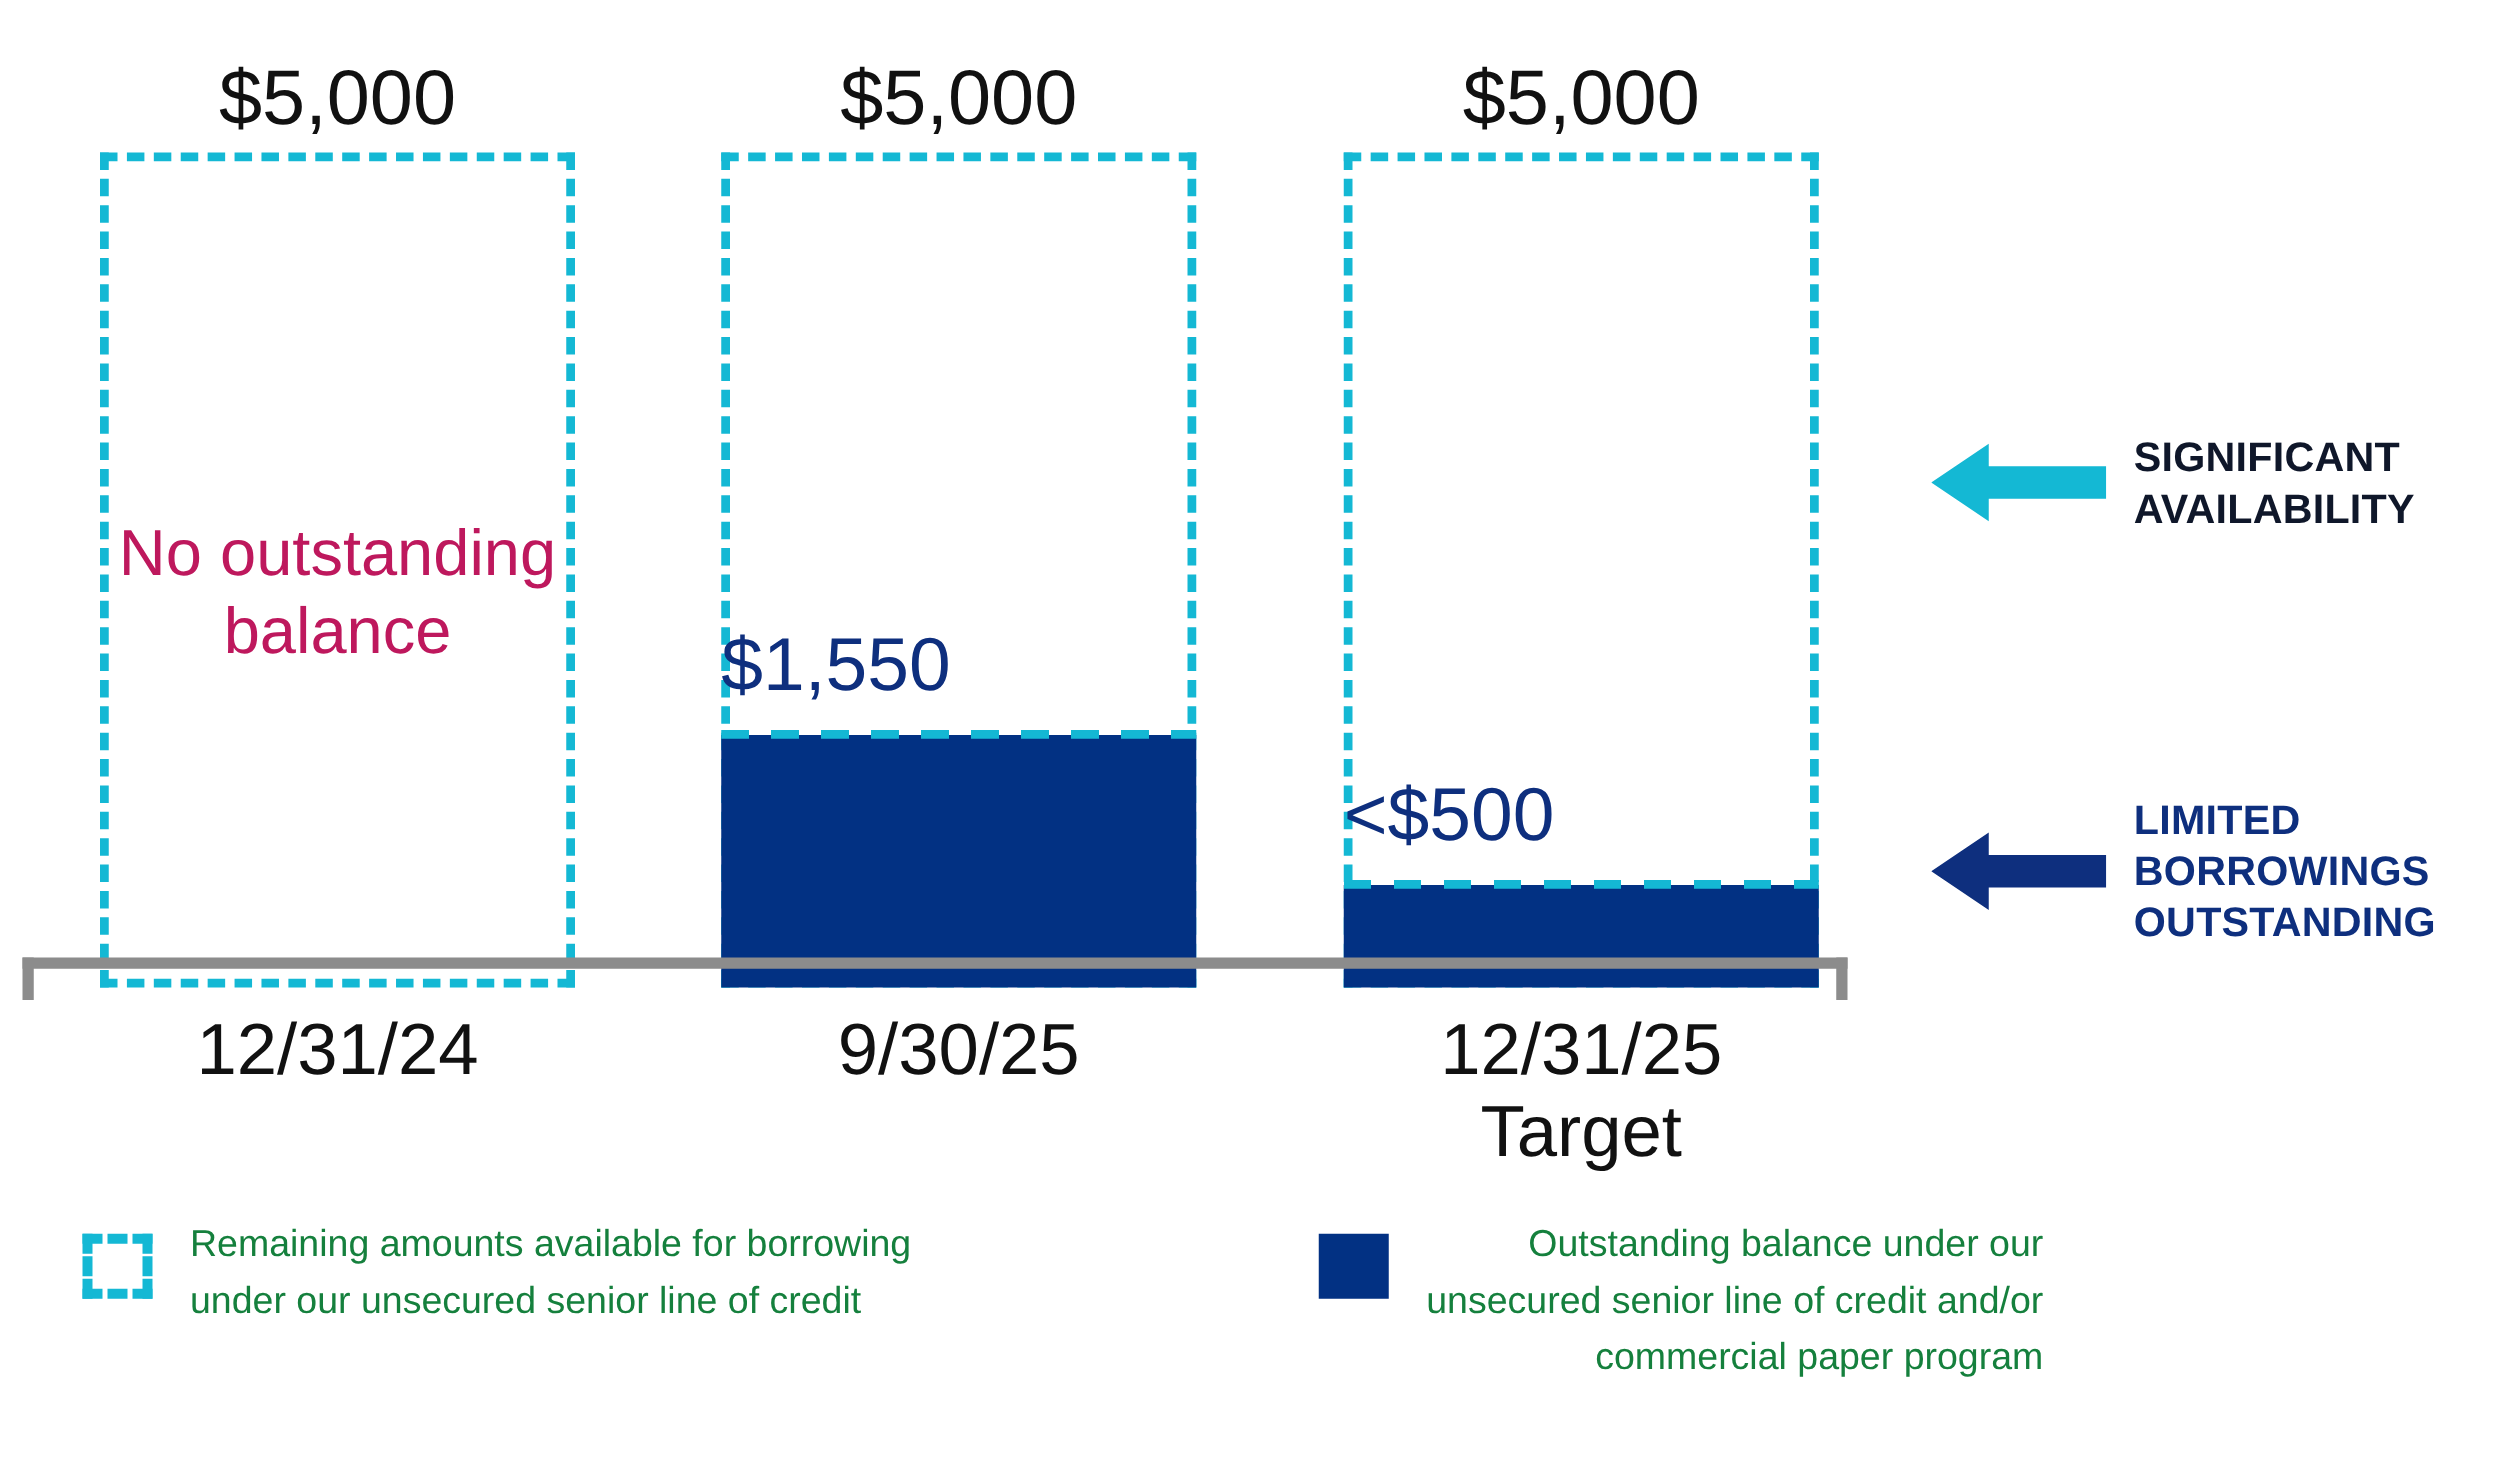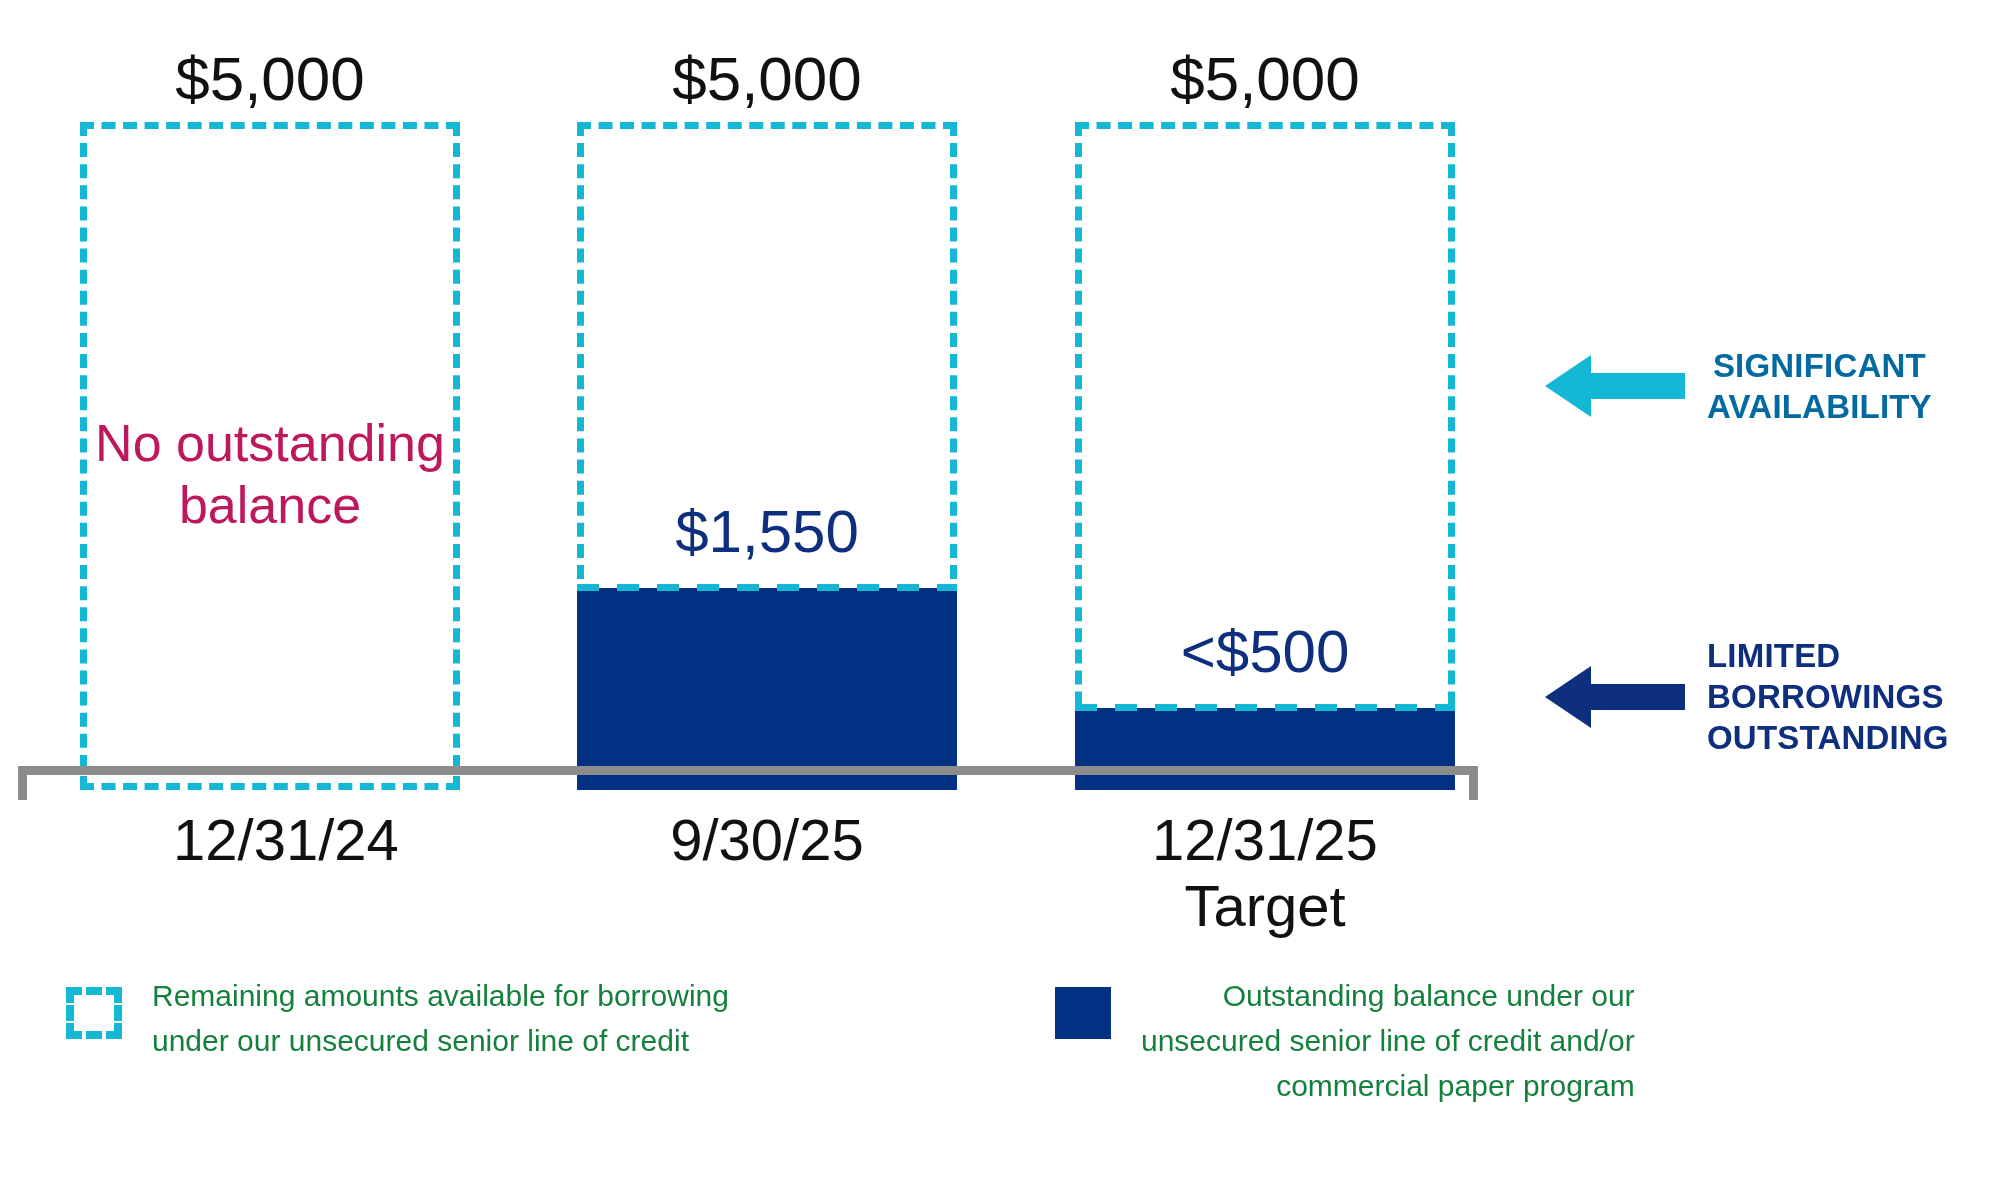--- a/index.html
+++ b/index.html
@@ -74,21 +74,21 @@
       to right,
       #14b8d4 0px, #14b8d4 22px,
       rgba(0,0,0,0) 22px, rgba(0,0,0,0) 40px);
   }
 
   
   .cap-inner {
     position: absolute;
     left: 0;
     width: 380px;
-    text-align: center;
+    text-align: left;
     font-size: 60px;
     line-height: 60px;
     color: #0e2f7e;
     white-space: nowrap;
   }
   .no-balance {
     position: absolute;
     left: 0;
     width: 380px;
     text-align: center;
@@ -221,35 +221,35 @@
 
       <div class="cap-inner" style="bottom:108px;">&lt;$500</div>
     </div>
 
   </div>
 
   <div id="axis-line"></div>
   <div class="axis-cap" id="axis-cap-left"></div>
   <div class="axis-cap" id="axis-cap-right"></div>
 
-  <div class="xlab" style="left:56px; top:806px;">12/31/24</div>
+  <div class="xlab" style="left:40px; top:806px;">12/31/24</div>
 
   <div class="xlab" style="left:537px; top:806px;">9/30/25</div>
 
   <div class="xlab" style="left:1035px; top:806px;">12/31/25</div>
 
   <div class="xlab" style="left:1035px; top:872px;">Target</div>
 
   <div class="callout" style="left:1545px; top:345px;">
     <span>
       <svg class="arrow-svg" width="140" height="66" viewBox="0 0 140 66" aria-hidden="true">
         <polygon points="0,33 46,2 46,20 140,20 140,46 46,46 46,64" fill="#14b8d4"></polygon>
       </svg>
     </span>
-    <span class="callout-text" style="color:#0369a1;text-align:center;">SIGNIFICANT
+    <span class="callout-text" style="color:#0f172a;">SIGNIFICANT
 AVAILABILITY</span>
   </div>
 
   <div class="callout" style="left:1545px; top:635px;">
     <span>
       <svg class="arrow-svg" width="140" height="66" viewBox="0 0 140 66" aria-hidden="true">
         <polygon points="0,33 46,2 46,20 140,20 140,46 46,46 46,64" fill="#0e2f7e"></polygon>
       </svg>
     </span>
     <span class="callout-text" style="color:#0e2f7e;">LIMITED

